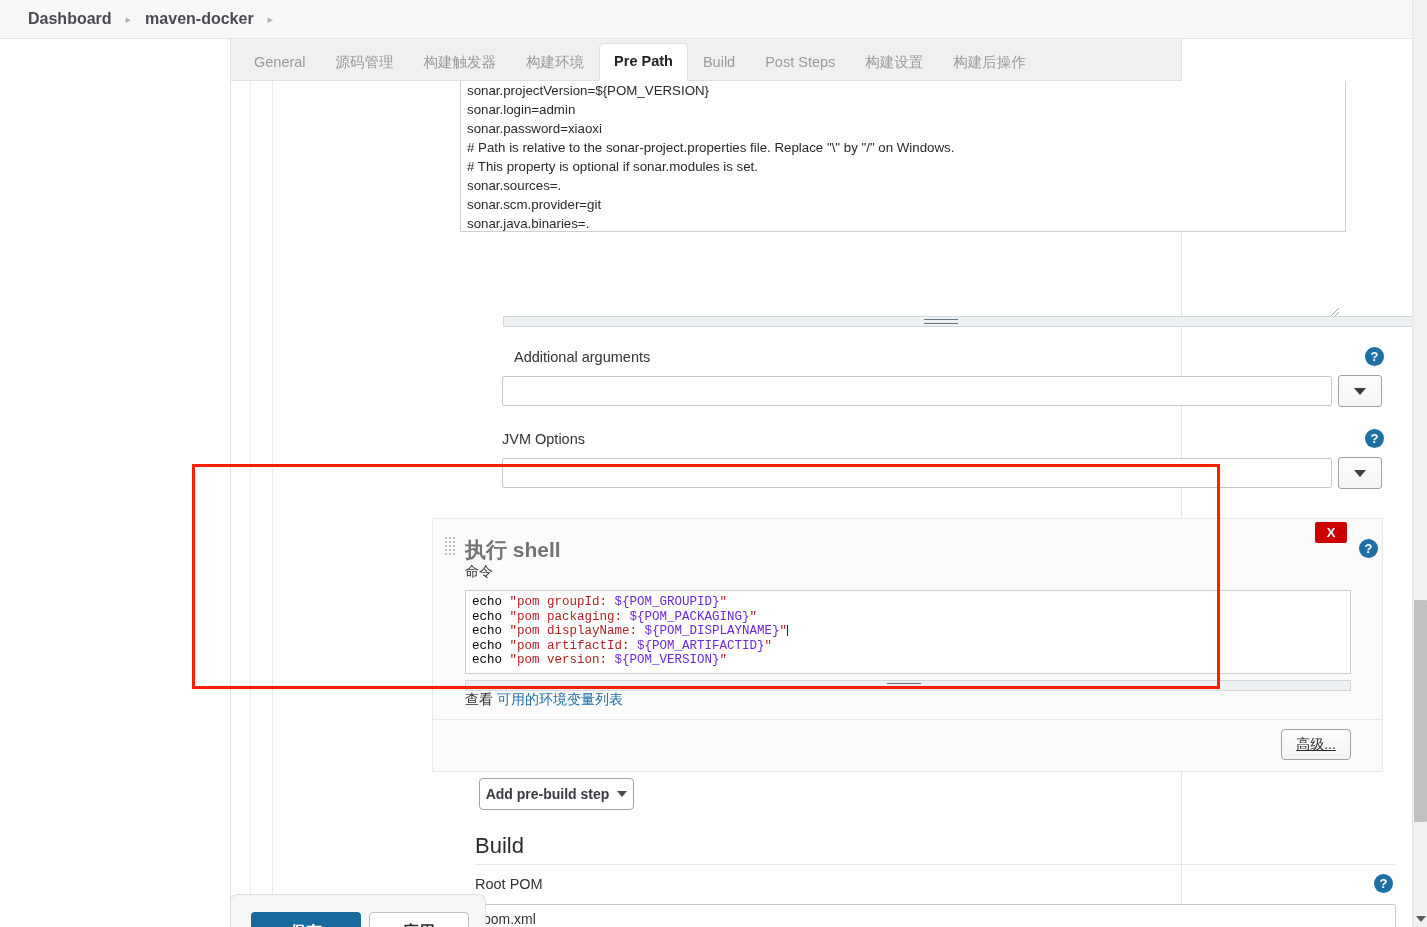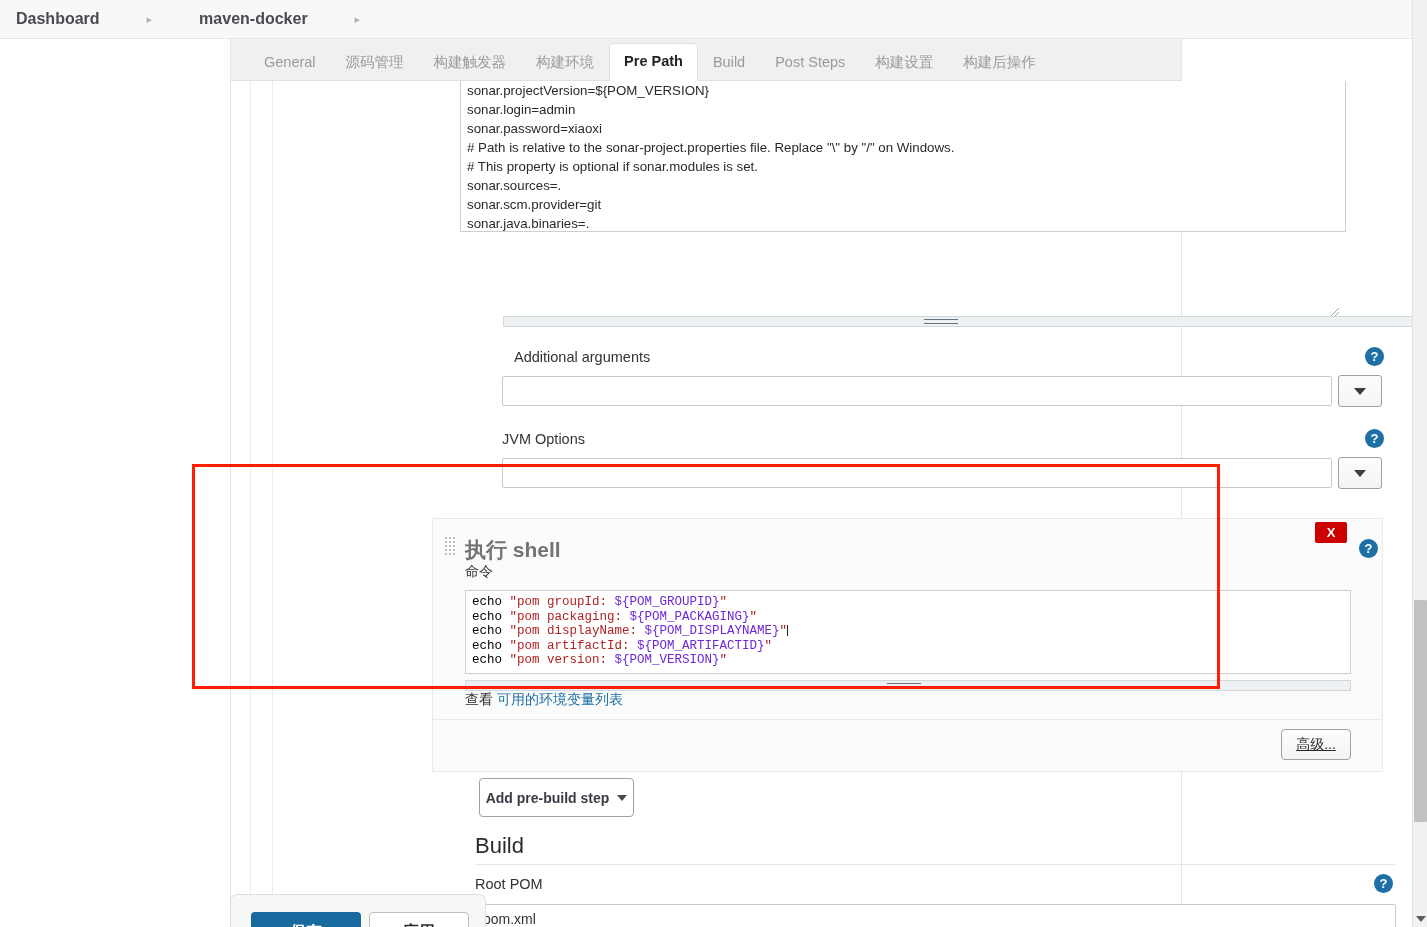--- a/index.html
+++ b/index.html
@@ -12,22 +12,21 @@
     color: #333;
   }
 
   
   #breadcrumb-bar {
     position: absolute; left: 0; top: 0;
     width: 1427px; height: 39px;
     background: #f8f8f8;
     border-bottom: 1px solid #e6e6e6;
     display: flex; align-items: center;
-    padding-left: 16px;
-    gap: 33px;
+    padding-left: 28px;
   }
   .crumb {
     font-size: 16px; font-weight: bold; color: #4a4a52;
     text-decoration: none; white-space: nowrap;
   }
   .crumb-sep {
     display: inline-block;
     margin: 0 14px;
     color: #b0b0b8; font-size: 11px;
   }
@@ -48,21 +47,21 @@
     border-right: 1px solid #e4e4e4;
   }
 
   
   #tab-bar {
     position: relative;
     height: 42px;
     background: #f0f0f0;
     border-bottom: 1px solid #e0e0e0;
     display: flex; align-items: flex-end;
-    padding-left: 18px;
+    padding-left: 8px;
   }
   .tab {
     font-size: 14.5px;
     color: #9a9a9a;
     padding: 10px 15px 11px 15px;
     white-space: nowrap;
     cursor: pointer;
     line-height: 1;
   }
   .tab.active {
@@ -260,21 +259,21 @@
     font-size: 14px; color: #2b2b2b;
     display: flex; align-items: center; justify-content: center;
     cursor: pointer;
     white-space: nowrap;
   }
   #advanced-btn { right: 31px; top: 9px; width: 70px; height: 31px; text-decoration: underline; }
 
   #add-prebuild-btn {
     position: absolute;
     left: 248px; top: 697px;
-    width: 155px; height: 39px;
+    width: 155px; height: 32px;
     font-weight: bold;
     color: #3a3a44;
     background: #fff;
     border: 1px solid #9aa3a8;
   }
   #add-prebuild-btn .caret-sm {
     margin-left: 8px;
     border-left: 5px solid transparent;
     border-right: 5px solid transparent;
     border-top: 6px solid #4a4a52;

